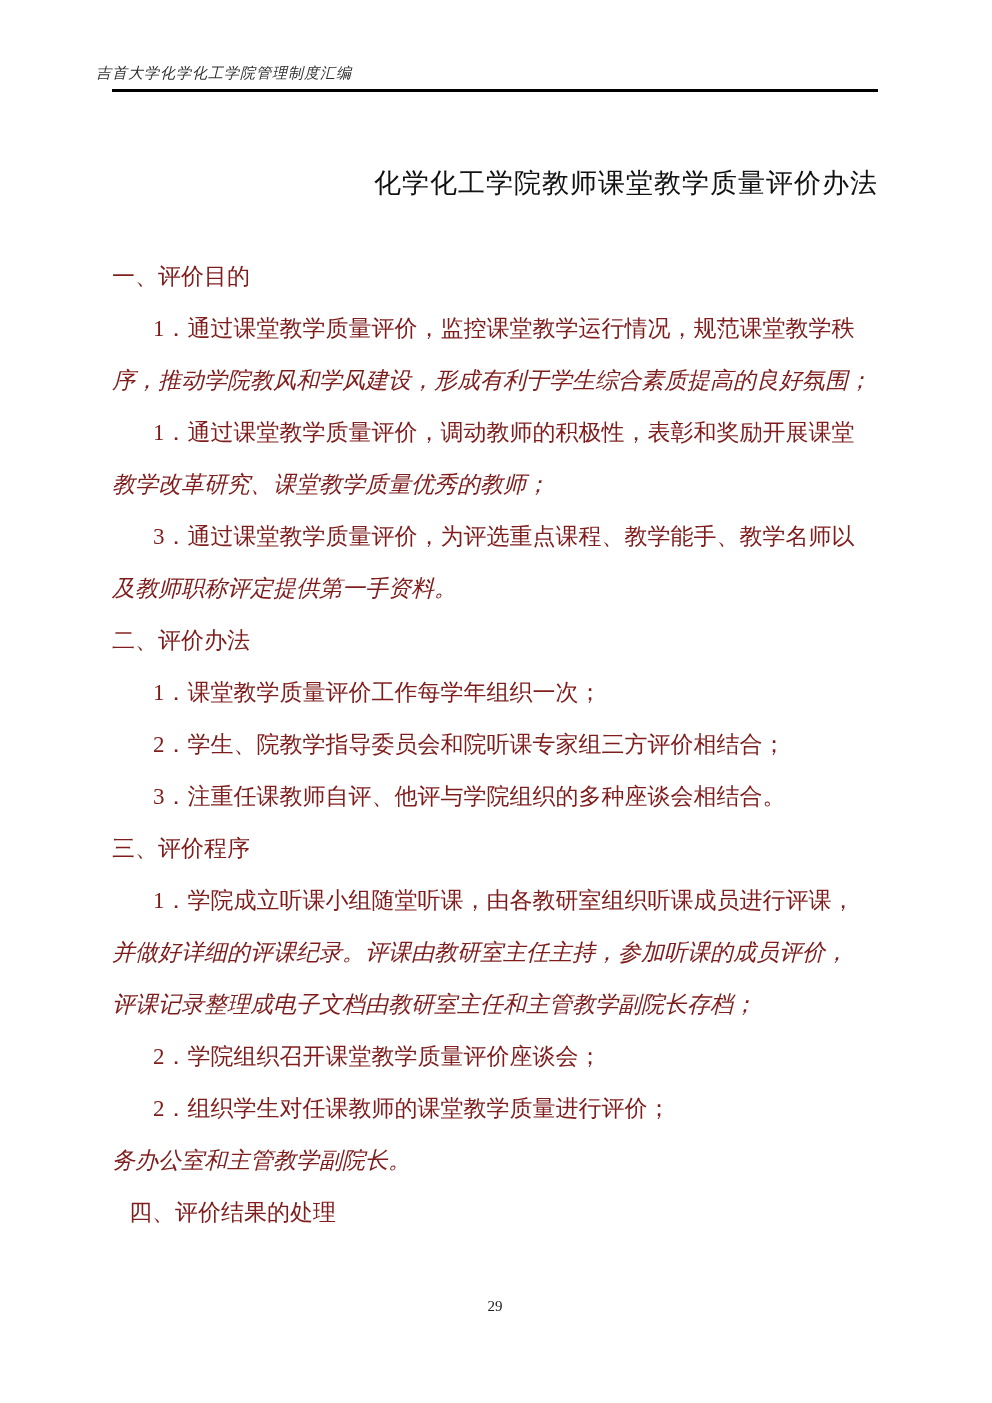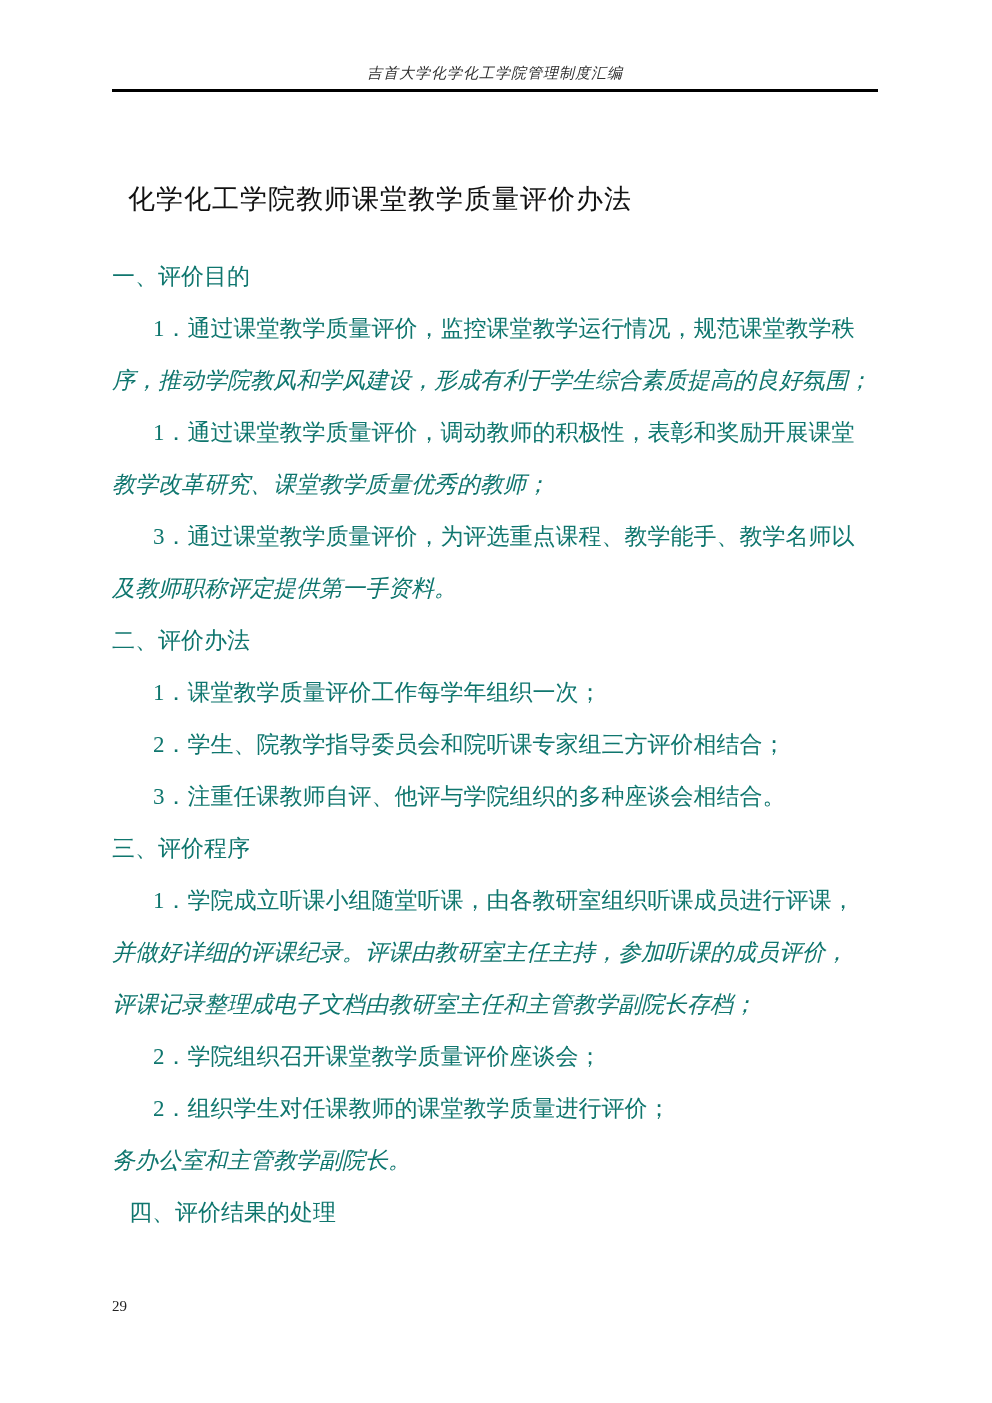--- a/index.html
+++ b/index.html
@@ -9,54 +9,55 @@
     font-family:"Liberation Serif","DejaVu Serif",serif;
   }
   .page{
     position:relative;
     width:992px;height:1403px;
     background:#ffffff;
     overflow:hidden;
     color:#1b1b1b;
   }
   .header-text{
-    position:absolute;left:112px;top:64px;width:766px;
-    text-align:center;
+    position:absolute;left:96px;top:64px;width:766px;
+    text-align:left;
     font-style:italic;
     font-size:15px;line-height:19px;
     letter-spacing:1px;
     color:#2e2e2e;
   }
   .header-rule{
     position:absolute;left:112px;top:89px;width:766px;height:3px;
     background:#000;
   }
   .doc-title{
     position:absolute;left:112px;top:162px;width:766px;
-    margin:16px;
-    text-align:left;
+    margin:0;
+    text-align:right;
     font-size:27px;font-weight:400;line-height:42px;
     letter-spacing:1px;
     color:#111;
   }
   .doc-body{
     position:absolute;left:112px;top:251px;width:766px;
     font-size:23px;
-    color:#0f766e;
+    color:#7f1d1d;
   }
   .line{
     height:52px;line-height:52px;
     white-space:nowrap;
   }
   .line.sec{padding-left:0;}
   .line.sec4{padding-left:17px;}
   .line.item{padding-left:41px;font-family:Liberation Serif, serif;}
   .line.cont{padding-left:0;font-style:italic;}
   .page-number{
     position:absolute;left:112px;top:1296px;width:766px;
+    text-align:center;
     font-size:15px;line-height:20px;
     color:#222;
   }
 </style>
 </head>
 <body>
 
 <div class="page">
   <div class="header-text">吉首大学化学化工学院管理制度汇编</div>
   <div class="header-rule"></div>

